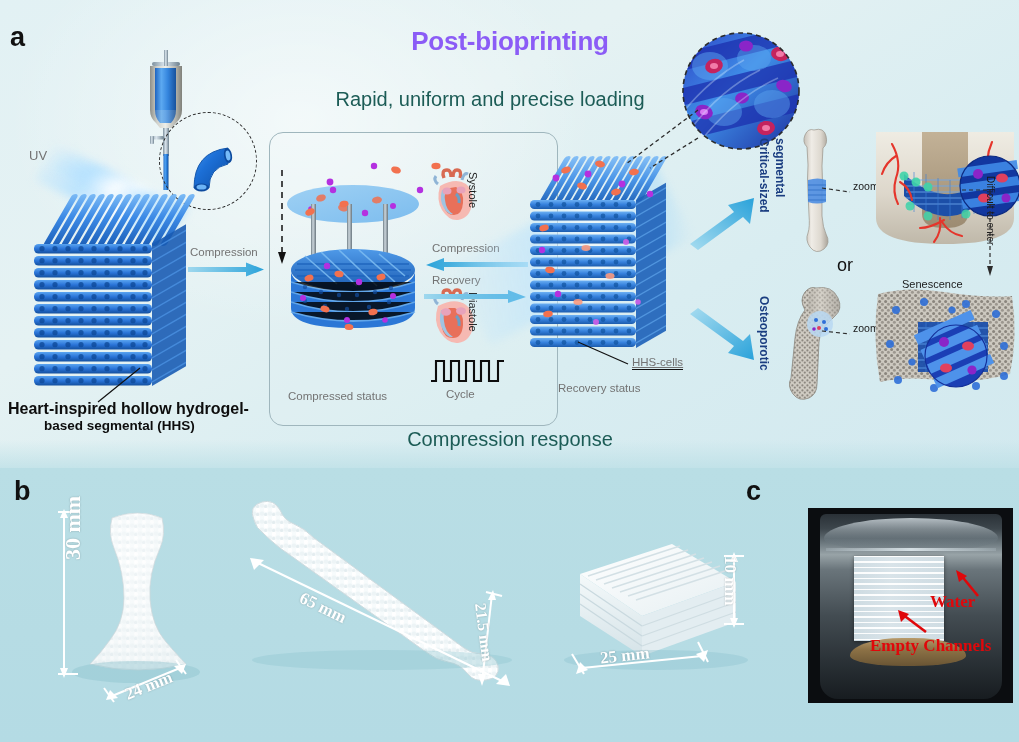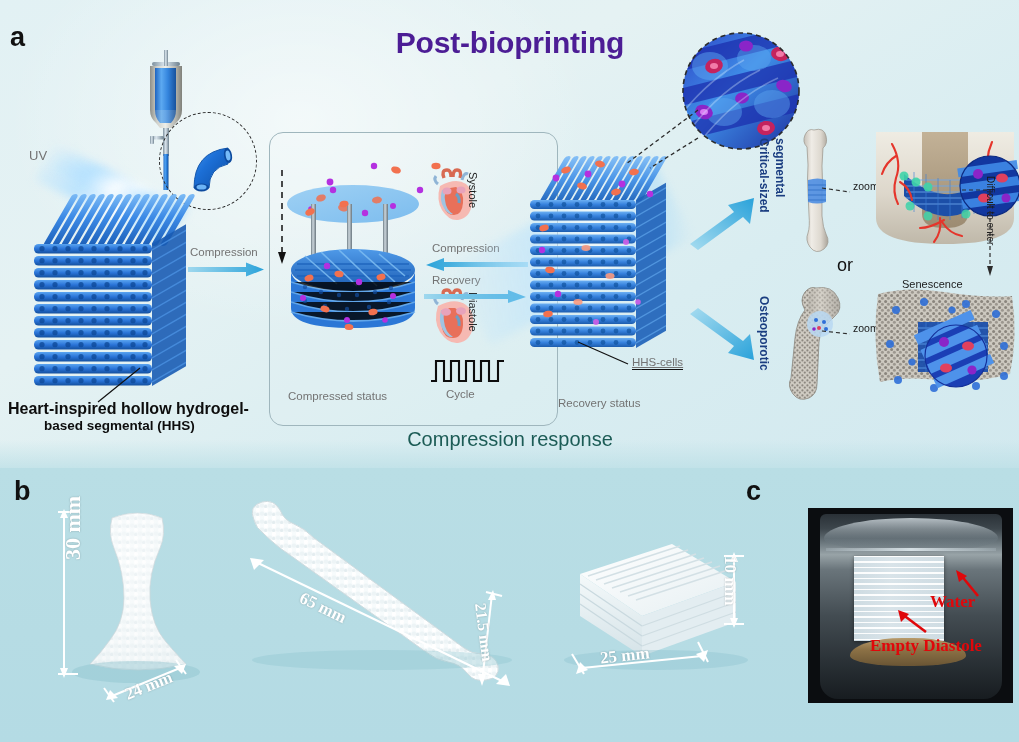--- a/index.html
+++ b/index.html
@@ -28,21 +28,21 @@
 
   
   .panel-letter{
     position:absolute;font-weight:bold;color:#111;
     font-size:27px;line-height:1;letter-spacing:-.5px;
   }
 
   
   .title-main{
     position:absolute;left:380px;top:26px;width:260px;text-align:center;
-    font-size:30px;font-weight:bold;color:#4c1d95;letter-spacing:-.2px;
+    font-size:26px;font-weight:bold;color:#8b5cf6;letter-spacing:-.2px;
   }
   .subtitle{
     position:absolute;left:300px;top:88px;width:380px;text-align:center;
     font-size:20px;color:#1c5c56;
   }
   .mech-resp{
     position:absolute;left:380px;top:428px;width:260px;text-align:center;
     font-size:20px;color:#1c5c56;
   }
 
@@ -128,20 +128,21 @@
 
   <div class="bg-top"></div>
   <div class="bg-bottom"></div>
   <div class="bg-topfade"></div>
 
   <div class="panel-letter" style="left:10px;top:24px;">a</div>
   <div class="panel-letter" style="left:14px;top:478px;">b</div>
   <div class="panel-letter" style="left:746px;top:478px;">c</div>
 
   <div class="title-main">Post-bioprinting</div>
+  <div class="subtitle">Rapid, uniform and precise loading</div>
   <div class="mech-resp">Compression response</div>
 
   <div class="center-panel"></div>
 
   <div class="uvbeam" style="left:44px;top:140px;width:150px;height:42px;transform:rotate(26deg);transform-origin:left center;"></div>
   <div class="uvbeam" style="left:54px;top:152px;width:110px;height:18px;transform:rotate(24deg);transform-origin:left center;opacity:.9;"></div>
   <div class="lbl" style="left:29px;top:148px;font-size:13px;">UV</div>
 
   <svg style="position:absolute;left:138px;top:36px;" width="64" height="140">
     <defs>
@@ -802,21 +803,21 @@
       <circle cx="100" cy="90" r="3" fill="#d15fe8" opacity=".9"></circle>
       <circle cx="70" cy="170" r="3" fill="#d15fe8" opacity=".9"></circle>
       <circle cx="112" cy="150" r="2.8" fill="#d15fe8" opacity=".9"></circle>
     </g>
   </svg>
 
   <svg style="position:absolute;left:578px;top:340px;" width="56" height="28">
     <line x1="0" y1="2" x2="50" y2="24" stroke="#111" stroke-width="1.2"></line>
   </svg>
   <div class="lbl" style="left:632px;top:356px;border-bottom:1.3px solid #111;padding-bottom:1px;text-decoration:underline;">HHS-cells</div>
-  <div class="lbl" style="left:558px;top:397px;">Recovery status</div>
+  <div class="lbl" style="left:558px;top:382px;">Recovery status</div>
 
   <svg style="position:absolute;left:680px;top:30px;" width="122" height="122">
     <defs>
       <clipPath id="cclip">
           <circle cx="61" cy="61" r="58"></circle>
         </clipPath>
       <linearGradient id="insetBG" x1="0" y1="0" x2="1" y2="1">
         <stop offset="0%" stop-color="#2c3fc4"></stop>
           <stop offset="45%" stop-color="#3f8fe8"></stop>
         <stop offset="100%" stop-color="#1b2a9c"></stop>
@@ -1218,16 +1219,16 @@
     <svg class="red-arrow" style="left:146px;top:62px;" width="30" height="30">
       <line x1="24" y1="26" x2="6" y2="4" stroke="#e0070a" stroke-width="2.6"></line>
       <polygon points="2,0 13,6 5,12" fill="#e0070a"></polygon>
     </svg>
     <svg class="red-arrow" style="left:86px;top:102px;" width="38" height="26">
       <line x1="32" y1="22" x2="8" y2="4" stroke="#e0070a" stroke-width="2.6"></line>
       <polygon points="4,0 15,4 7,12" fill="#e0070a"></polygon>
     </svg>
 
     <div class="red-ann" style="left:122px;top:84px;font-size:17px;text-align:right;">Water</div>
-    <div class="red-ann" style="left:62px;top:128px;font-size:17px;">Empty Diastole</div>
+    <div class="red-ann" style="left:62px;top:128px;font-size:17px;">Empty Channels</div>
   </div>
 
 </div>
 
 </body></html>

